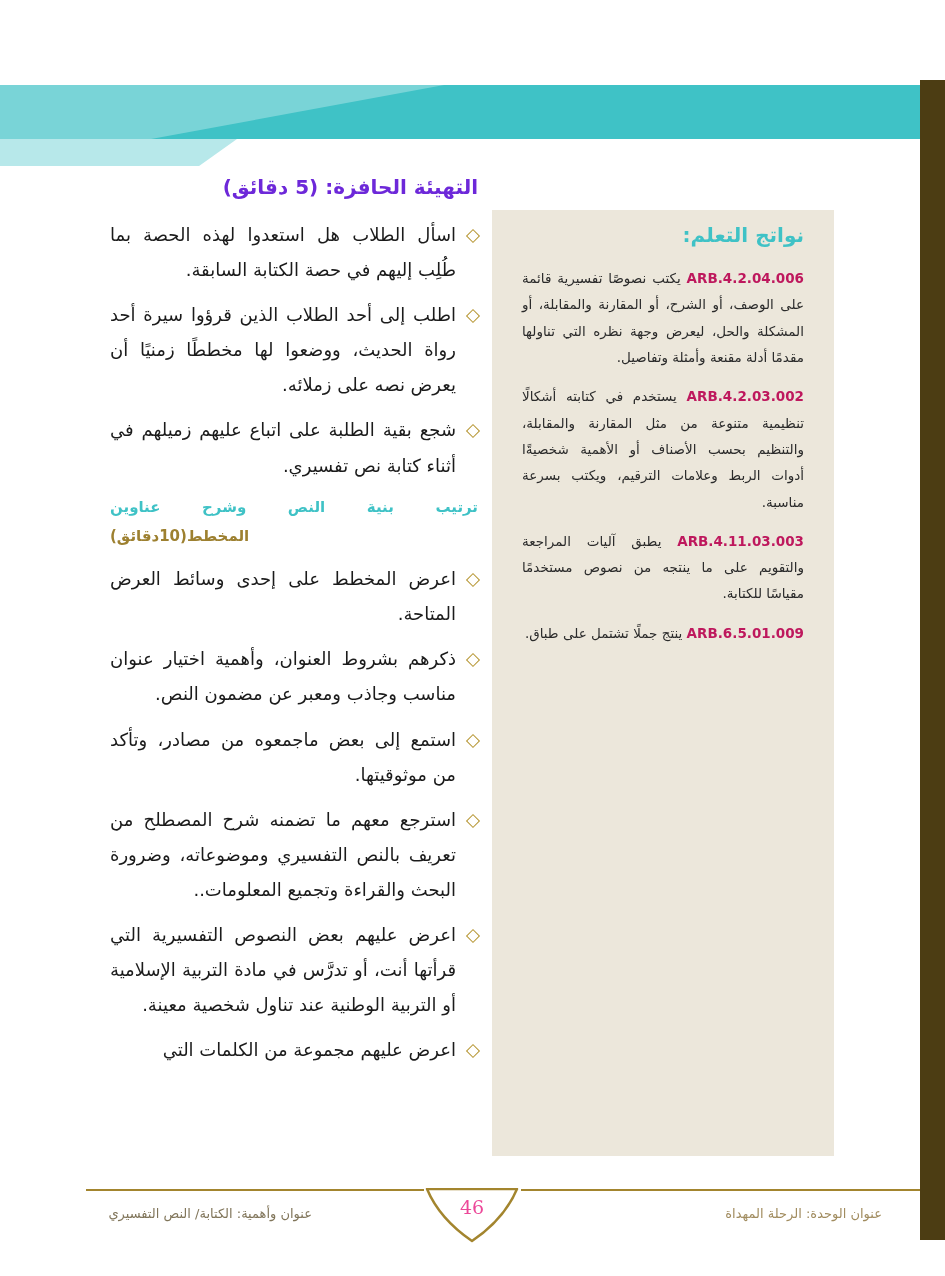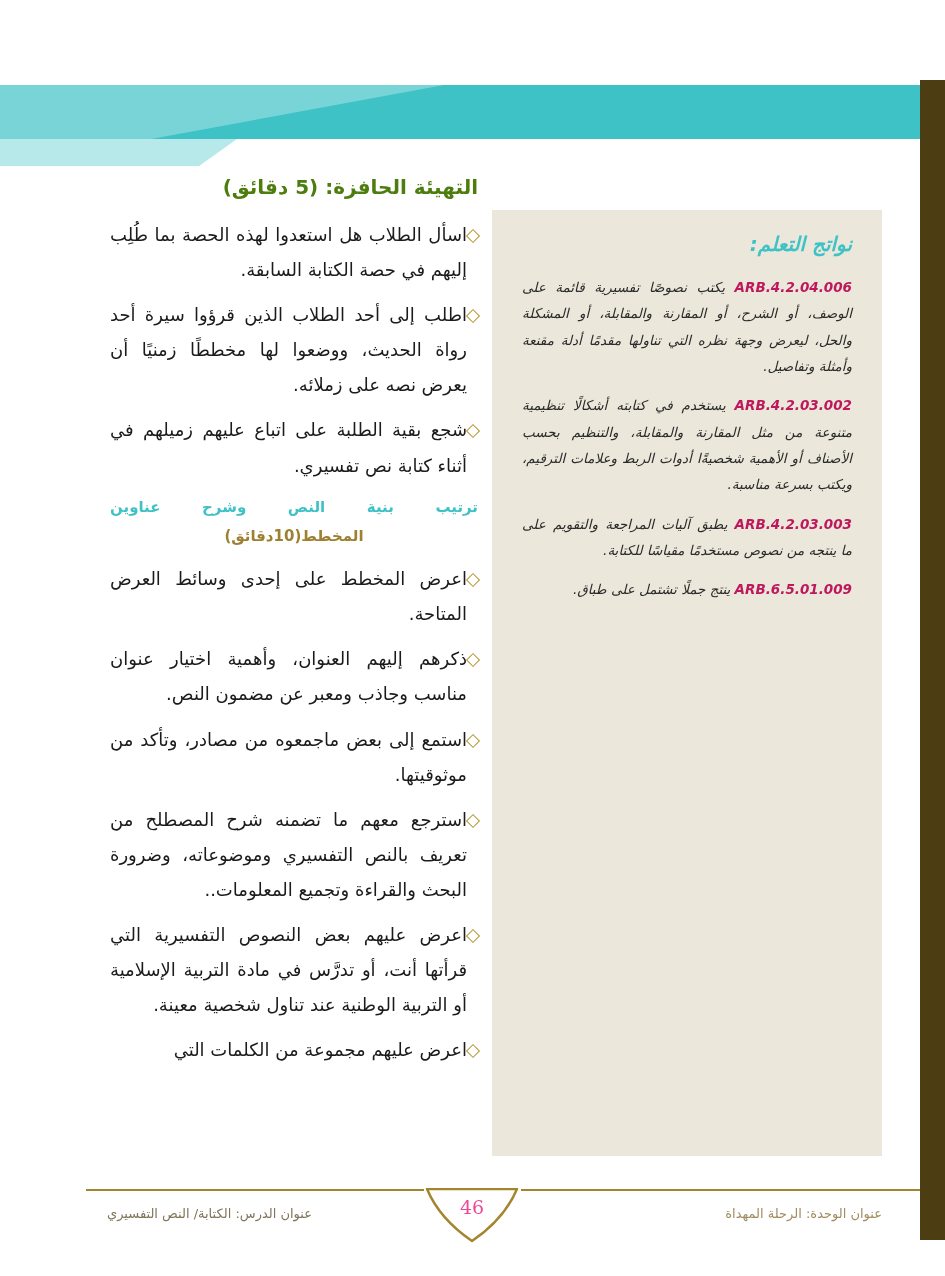--- a/index.html
+++ b/index.html
@@ -14,34 +14,34 @@
     background:rgba(255,255,255,0.30); clip-path:polygon(0 0, 47% 0, 16% 100%, 0 100%); }
   .header-accent { position:absolute; top:139px; left:0; width:237px; height:27px;
     background:#b7e8ea; clip-path:polygon(0 0, 100% 0, 84% 100%, 0 100%); }
 
   
   .edge-bar { position:absolute; top:80px; right:0; width:25px; height:1160px; background:#4c3d13; }
 
   
   .main-col { position:absolute; top:168px; left:110px; width:368px;
     color:#1b1b1b; font-size:18px; line-height:1.95; text-align:justify; direction:rtl; }
-  .sec-title-brown { color:#4d7c0f; font-size:20px; font-weight:bold; margin:0 0 10px; text-align:right; }
+  .sec-title-brown { color:#6d28d9; font-size:20px; font-weight:bold; margin:0 0 10px; text-align:right; }
   .sec2-title { margin:8px 0 10px; font-size:15px; font-weight:bold; }
   .sec2-title .teal-part { display:block; color:#3fc2c6; text-align:justify; text-align-last:justify; }
-  .sec2-title .brown-part { display:block; color:#9d8030; text-align:center; }
+  .sec2-title .brown-part { display:block; color:#9d8030; text-align:left; }
 
   ul.bullets { list-style:none; margin:0; padding:0; }
-  ul.bullets li { display:flex; gap:1px; margin:0 0 10px; align-items:flex-start; }
+  ul.bullets li { display:flex; gap:12px; margin:0 0 10px; align-items:flex-start; }
   .diamond { flex:none; width:8px; height:8px; border:1.6px solid #b5942f;
     transform:rotate(45deg); margin-top:14px; background:transparent; }
   .btxt { flex:1; }
 
   
-  .outcomes-panel { position:absolute; top:210px; left:492px; width:390px; height:946px;
-    background:#ece7db; box-sizing:border-box; padding:22px 30px; direction:rtl;font-style:italic; }
+  .outcomes-panel { position:absolute; top:210px; left:492px; width:342px; height:946px;
+    background:#ece7db; box-sizing:border-box; padding:13px 30px; direction:rtl; }
   .outcomes-title { color:#3fc2c6; font-size:20px; font-weight:bold; margin:0 0 18px; text-align:right; }
   .outcome { font-size:13.5px; line-height:1.95; color:#2b2b2b; text-align:justify; margin:0 0 13px; }
   .outcome .code { font-weight:bold; color:#be185d; }
 
   
   .footer-rule-left  { position:absolute; top:1189px; left:86px;  width:338px; height:2px; background:#a3852e; }
   .footer-rule-right { position:absolute; top:1189px; left:521px; width:399px; height:2px; background:#a3852e; }
   .page-badge { position:absolute; top:1188px; left:424px; width:96px; height:56px; }
   .page-badge svg { display:block; }
   .page-badge .num { position:absolute; top:8px; left:0; width:100%; text-align:center;
@@ -86,21 +86,21 @@
       <span class="brown-part">المخطط(10دقائق)</span>
     </h2>
 
     <ul class="bullets">
       <li>
         <span class="diamond"></span>
         <span class="btxt">اعرض المخطط على إحدى وسائط العرض المتاحة.</span>
       </li>
       <li>
         <span class="diamond"></span>
-        <span class="btxt">ذكرهم إليهم العنوان، وأهمية اختيار عنوان مناسب وجاذب ومعبر عن مضمون النص.</span>
+        <span class="btxt">ذكرهم بشروط العنوان، وأهمية اختيار عنوان مناسب وجاذب ومعبر عن مضمون النص.</span>
       </li>
       <li>
         <span class="diamond"></span>
         <span class="btxt">استمع إلى بعض ماجمعوه من مصادر، وتأكد من موثوقيتها.</span>
       </li>
       <li>
         <span class="diamond"></span>
         <span class="btxt">استرجع معهم ما تضمنه شرح المصطلح من تعريف بالنص التفسيري وموضوعاته، وضرورة البحث والقراءة وتجميع المعلومات..</span>
       </li>
       <li>
@@ -119,35 +119,35 @@
 
     <p class="outcome">
       <span class="code" dir="ltr">ARB.4.2.04.006</span>
       <span class="otxt">يكتب نصوصًا تفسيرية قائمة على الوصف، أو الشرح، أو المقارنة والمقابلة، أو المشكلة والحل، ليعرض وجهة نظره التي تناولها مقدمًا أدلة مقنعة وأمثلة وتفاصيل.</span>
     </p>
     <p class="outcome">
       <span class="code" dir="ltr">ARB.4.2.03.002</span>
       <span class="otxt">يستخدم في كتابته أشكالًا تنظيمية متنوعة من مثل المقارنة والمقابلة، والتنظيم بحسب الأصناف أو الأهمية شخصيةًا أدوات الربط وعلامات الترقيم، ويكتب بسرعة مناسبة.</span>
     </p>
     <p class="outcome">
-      <span class="code" dir="ltr">ARB.4.2.03.003</span>
+      <span class="code" dir="ltr">ARB.4.11.03.003</span>
       <span class="otxt">يطبق آليات المراجعة والتقويم على ما ينتجه من نصوص مستخدمًا مقياسًا للكتابة.</span>
     </p>
     <p class="outcome">
       <span class="code" dir="ltr">ARB.6.5.01.009</span>
       <span class="otxt">ينتج جملًا تشتمل على طباق.</span>
     </p>
   </aside>
 
   <div class="footer-rule-left"></div>
   <div class="footer-rule-right"></div>
 
   <div class="page-badge">
     <svg width="96" height="56" viewBox="0 0 96 56">
       <path d="M3,1 L93,1 C85,20 70,38 48,53 C26,38 11,20 3,1 Z" fill="#ffffff" stroke="#a3852e" stroke-width="2.5" stroke-linejoin="round"></path>
     </svg>
     <div class="num">46</div>
   </div>
 
-  <div class="footer-lesson">عنوان الدرس:  الكتابة/ النص التفسيري</div>
+  <div class="footer-lesson">عنوان وأهمية:  الكتابة/ النص التفسيري</div>
   <div class="footer-unit">عنوان الوحدة: الرحلة المهداة</div>
 
 </div>
 
 </body></html>

